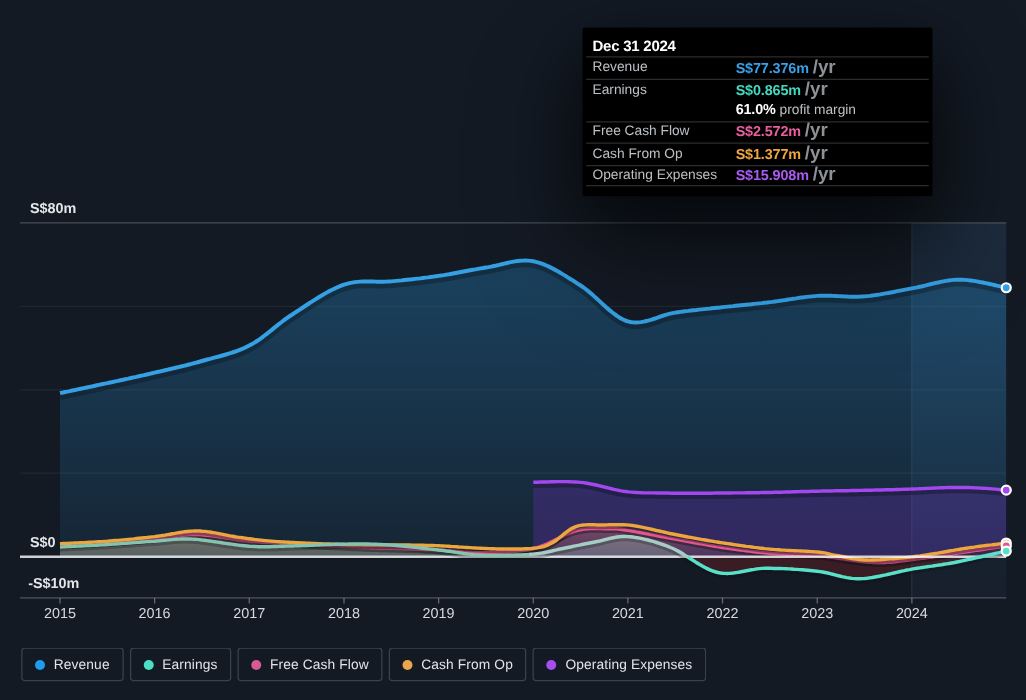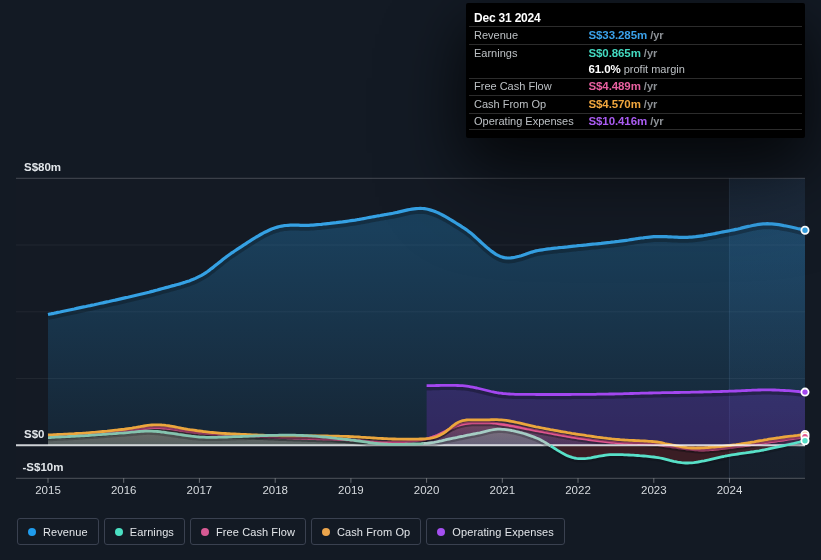--- a/index.html
+++ b/index.html
@@ -1,21 +1,21 @@
 <!DOCTYPE html>
 <html><head><meta charset="utf-8"><style>
 html,body{margin:0;padding:0}
 body{width:821px;height:560px;background:#131a24;-webkit-font-smoothing:antialiased;font-family:"Liberation Sans",sans-serif;position:relative;overflow:hidden}
-#tip{position:absolute;left:466px;top:3px;transform:translateZ(0);width:339px;height:135px;background:#000;border-radius:2px;box-shadow:0 20px 55px rgba(0,0,0,0.6),0 45px 90px rgba(0,0,0,0.35)}
+#tip{position:absolute;left:466px;top:22px;transform:translateZ(0);width:280px;height:135px;background:#000;border-radius:2px;box-shadow:0 20px 55px rgba(0,0,0,0.6),0 45px 90px rgba(0,0,0,0.35)}
 #tip .tt{position:absolute;left:8px;top:15.2px;font-size:12px;font-weight:bold;color:#fff;transform:translateY(-50%);letter-spacing:-0.2px}
 #tip .div{position:absolute;left:3px;right:3px;height:1px;background:#2c2c2c}
 #tip .tl{position:absolute;left:8px;font-size:11px;color:#bcc0c4;line-height:16px}
 #tip .tv{position:absolute;left:122.5px;font-size:11px;line-height:16px;color:#bcc0c4}
 #tip .tv b{font-size:11.5px;letter-spacing:-0.1px}
-#tip .yr{color:#8d9196;font-weight:bold;font-size:11px}
+#tip .yr{color:#8d9196;font-weight:bold;font-size:15px}
 #tip .pm{color:#bcc0c4}
 #legend{position:absolute;left:17px;top:518px;transform:translateZ(0);display:flex;gap:5px}
 .li{height:25px;border:1px solid #3a4150;border-radius:3px;display:flex;align-items:center;padding:0 10px 0 10px;font-size:11px;letter-spacing:0.1px;color:#e2e5e9}
 .dot{width:8px;height:8px;border-radius:50%;margin-right:7px;display:inline-block;flex:none}
 </style></head>
 <body>
 <svg width="821" height="560" viewBox="0 0 821 560" style="position:absolute;left:0;top:0;transform:translateZ(0)">
 <defs>
 <linearGradient id="revg" x1="0" y1="230" x2="0" y2="446" gradientUnits="userSpaceOnUse">
 <stop offset="0" stop-color="#2792d6" stop-opacity="0.31"></stop>
@@ -99,30 +99,30 @@
 </svg>
 <div id="tip">
 <div class="tt">Dec 31 2024</div>
 <div class="div" style="top:22.5px"></div>
 <div class="div" style="top:41.0px"></div>
 <div class="div" style="top:74.5px"></div>
 <div class="div" style="top:92.0px"></div>
 <div class="div" style="top:109.7px"></div>
 <div class="div" style="top:125.8px"></div>
 <div class="tl" style="top:24.0px">Revenue</div>
-    <div class="tv" style="top:24.0px"><b style="color:#3aa0e8">S$33.285m</b> <span class="yr">/yr</span></div>
+    <div class="tv" style="top:24.0px"><b style="color:#3aa0e8">S$77.376m</b> <span class="yr">/yr</span></div>
 <div class="tl" style="top:41.8px">Earnings</div>
     <div class="tv" style="top:41.8px"><b style="color:#43d9c0">S$0.865m</b> <span class="yr">/yr</span></div>
 <div class="tv" style="top:57.5px"><b style="color:#fff">61.0%</b> <span class="pm">profit margin</span></div>
 <div class="tl" style="top:75.0px">Free Cash Flow</div>
-    <div class="tv" style="top:75.0px"><b style="color:#e860a0">S$4.489m</b> <span class="yr">/yr</span></div>
+    <div class="tv" style="top:75.0px"><b style="color:#e860a0">S$2.572m</b> <span class="yr">/yr</span></div>
 <div class="tl" style="top:93.0px">Cash From Op</div>
-    <div class="tv" style="top:93.0px"><b style="color:#f0a63e">S$4.570m</b> <span class="yr">/yr</span></div>
+    <div class="tv" style="top:93.0px"><b style="color:#f0a63e">S$1.377m</b> <span class="yr">/yr</span></div>
 <div class="tl" style="top:109.5px">Operating Expenses</div>
-    <div class="tv" style="top:109.5px"><b style="color:#aa5cf2">S$10.416m</b> <span class="yr">/yr</span></div>
+    <div class="tv" style="top:109.5px"><b style="color:#aa5cf2">S$15.908m</b> <span class="yr">/yr</span></div>
 </div>
 <div id="legend">
 <div class="li"><span class="dot" style="background:#1f9ced"></span>Revenue</div>
 <div class="li"><span class="dot" style="background:#4be0c3"></span>Earnings</div>
 <div class="li"><span class="dot" style="background:#d75a94"></span>Free Cash Flow</div>
 <div class="li"><span class="dot" style="background:#eba54c"></span>Cash From Op</div>
 <div class="li"><span class="dot" style="background:#a44ff0"></span>Operating Expenses</div>
 </div>
 
 </body></html>

